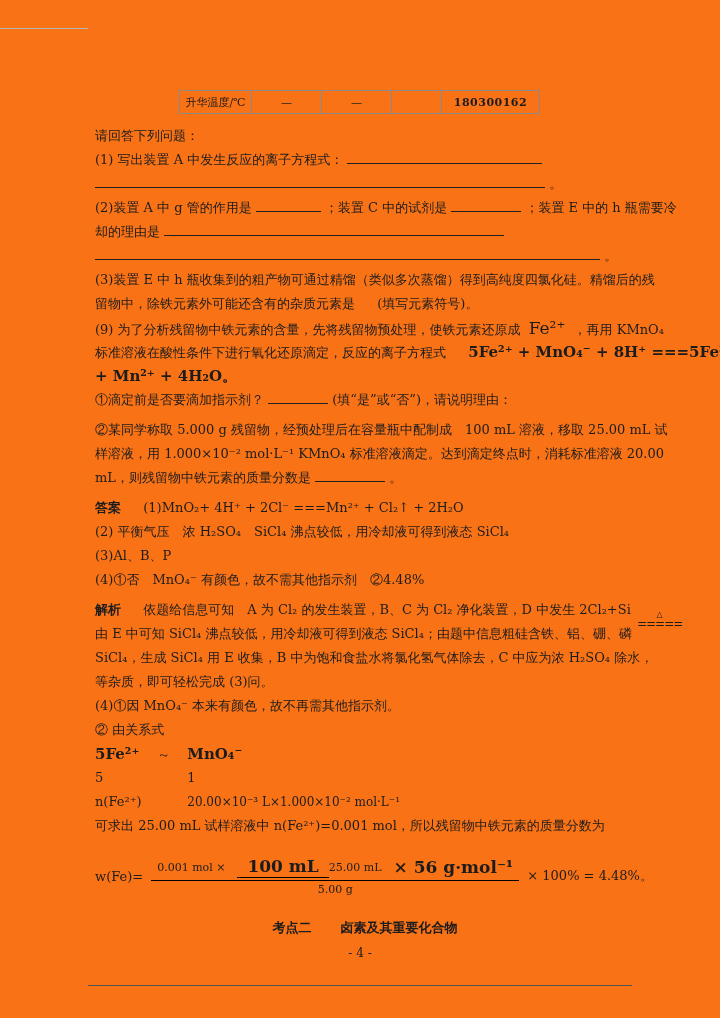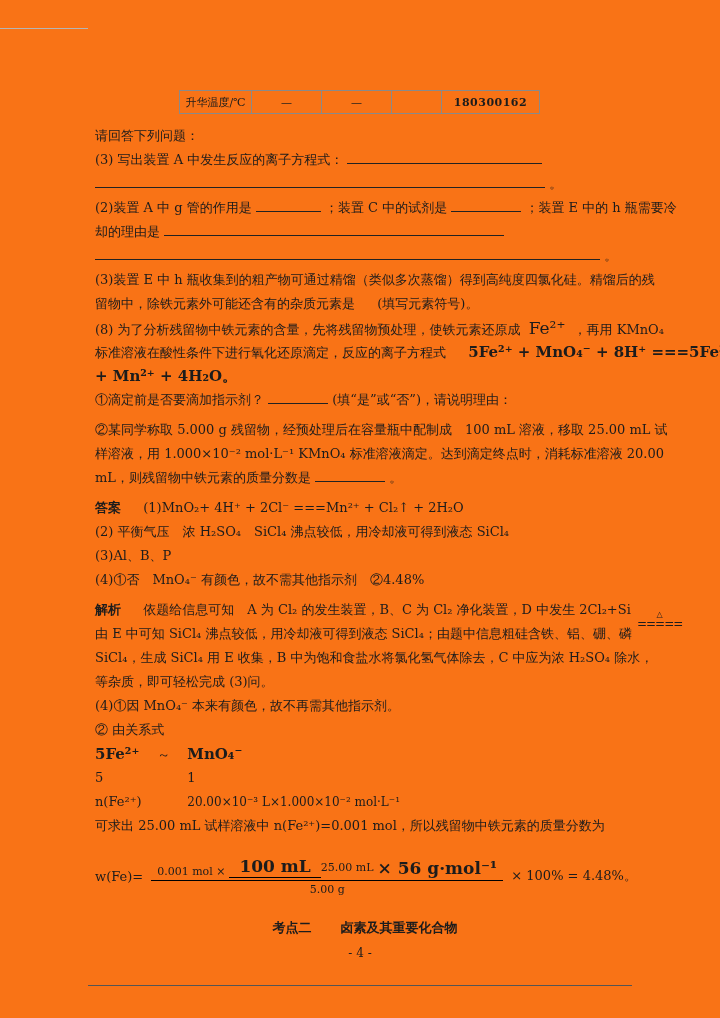--- a/index.html
+++ b/index.html
@@ -39,21 +39,21 @@
 
   .eq-stack { display: inline-flex; flex-direction: column; align-items: center; vertical-align: -3px; margin-left: 2px; }
   .eq-stack .tri { font-size: 8px; line-height: 9px; }
   .eq-stack .bars { font-size: 12px; line-height: 10px; letter-spacing: -1px; }
 
   .rc1 { display: inline-block; width: 58px; }
   .rc2 { display: inline-block; width: 26px; }
 
   .formula-line { display: flex; align-items: center; margin-top: 6px; height: 64px; font-size: 13px; white-space: nowrap; }
   .frac { display: inline-flex; flex-direction: column; align-items: center; margin: 0 8px; }
-  .fnum { display: flex; align-items: flex-end; gap: 4px; padding: 0 6px 2px; }
+  .fnum { display: flex; align-items: center; gap: 12px; padding: 0 6px 2px; }
   .fden { border-top: 1.5px solid #000; align-self: stretch; text-align: center; padding-top: 2px; }
   .ifrac { display: inline-flex; flex-direction: row; align-items: center; }
   .inum { font-size: 17px; font-weight: bold; border-bottom: 1.5px solid #000; padding: 0 10px 1px; }
   .iden { font-size: 11px; padding-top: 1px; }
   .small-term { font-size: 11px; }
   .big-term { font-size: 17px; font-weight: bold; }
 
   .kaodian { margin-top: 8px; height: 24px; line-height: 24px; font-weight: bold; text-align: center; }
 
   .page-number { position: absolute; top: 946px; left: 0; width: 720px; text-align: center; font-size: 12px; }
@@ -78,21 +78,21 @@
   </tbody>
     </table>
 
   <div class="content">
 
     <div class="line">
       <span>请回答下列问题：</span>
     </div>
 
     <div class="line">
-      <span>(3) 写出装置 A 中发生反应的离子方程式：</span>
+      <span>(1) 写出装置 A 中发生反应的离子方程式：</span>
       <span class="blank w195"></span>
     </div>
     <div class="line">
       <span class="blank w450"></span>
       <span>。</span>
     </div>
 
     <div class="line">
       <span>(2)装置 A 中 g 管的作用是</span>
       <span class="blank w65"></span>
@@ -112,21 +112,21 @@
     <div class="line">
       <span>(3)装置 E 中 h 瓶收集到的粗产物可通过精馏（类似多次蒸馏）得到高纯度四氯化硅。精馏后的残</span>
     </div>
     <div class="line">
       <span>留物中，除铁元素外可能还含有的杂质元素是</span>
       <span class="gap14"></span>
       <span>(填写元素符号)。</span>
     </div>
 
     <div class="line">
-      <span>(8) 为了分析残留物中铁元素的含量，先将残留物预处理，使铁元素还原成</span>
+      <span>(9) 为了分析残留物中铁元素的含量，先将残留物预处理，使铁元素还原成</span>
       <span class="big-fe">Fe²⁺</span>
       <span>，再用 KMnO₄</span>
     </div>
     <div class="line">
       <span>标准溶液在酸性条件下进行氧化还原滴定，反应的离子方程式</span>
       <span class="gap14"></span>
       <span class="eq">5Fe²⁺ + MnO₄⁻ + 8H⁺ ===5Fe³⁺</span>
     </div>
     <div class="line">
       <span class="eq">+ Mn²⁺ + 4H₂O。</span>

